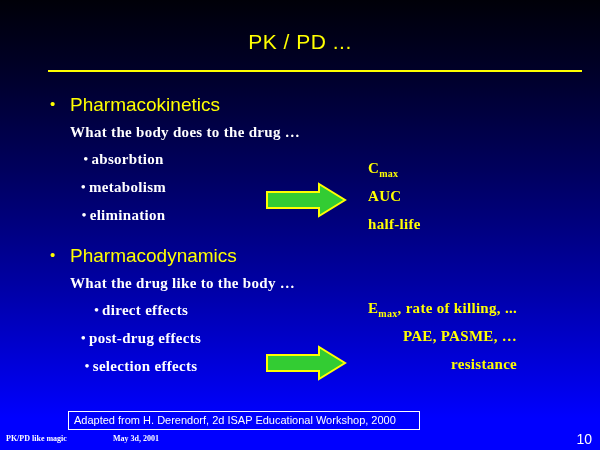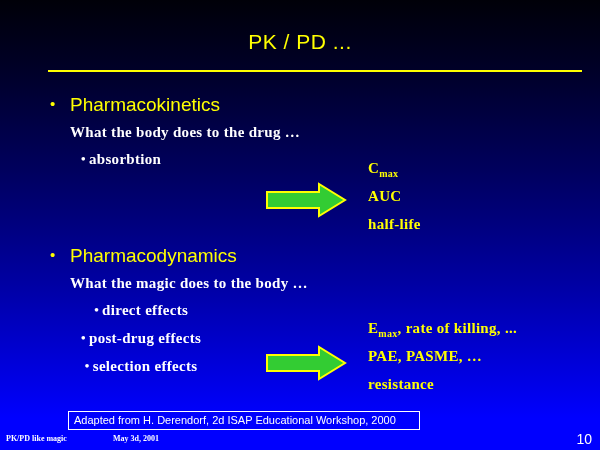--- a/index.html
+++ b/index.html
@@ -118,21 +118,21 @@
 
   
   .result-list {
     position: absolute;
     left: 368px;
     margin: 0;
     padding: 0;
     list-style: none;
   }
   #results-pk { top: 67px; }
-  #results-pd { top: 76px; }
+  #results-pd { top: 56px; text-align: right; }
   .result-list li {
     color: #ffff00;
     font-family: "Liberation Serif", serif;
     font-weight: bold;
     font-size: 15px;
     height: 28px;
     line-height: 19px;
     white-space: nowrap;
     letter-spacing: 0.3px;
   }
@@ -209,40 +209,42 @@
   <div class="section" id="section-pk">
 
     <div class="section-head">
       <span class="dot">•</span><span>Pharmacokinetics</span>
     </div>
 
     <div class="section-sub">What the body does to the drug …</div>
 
     <ul class="bullet-list">
       <li><span class="dot">•</span><span>absorbtion</span></li>
+      <li><span class="dot">•</span><span>metabolism</span></li>
+      <li><span class="dot">•</span><span>elimination</span></li>
     </ul>
 
     <ul class="result-list" id="results-pk">
       <li><span>C</span><sub>max</sub></li>
       <li><span>AUC</span></li>
       <li><span>half-life</span></li>
     </ul>
   </div>
 
   <svg class="arrow" id="arrow-pk" viewBox="0 0 82 36">
     <polygon points="2,10 54,10 54,2 80,18 54,34 54,26 2,26" fill="#33cc33" stroke="#ffff00" stroke-width="2" stroke-linejoin="miter"></polygon>
   </svg>
 
   <div class="section" id="section-pd">
 
     <div class="section-head">
       <span class="dot">•</span><span>Pharmacodynamics</span>
     </div>
 
-    <div class="section-sub">What the magic does to the body …</div>
+    <div class="section-sub">What the drug like to the body …</div>
 
     <ul class="bullet-list">
       <li><span class="dot">•</span><span>direct effects</span></li>
       <li><span class="dot">•</span><span>post-drug effects</span></li>
       <li><span class="dot">•</span><span>selection effects</span></li>
     </ul>
 
     <ul class="result-list" id="results-pd">
       <li><span>E</span><sub>max</sub><span>, rate of killing, ...</span></li>
       <li><span>PAE, PASME, …</span></li>

